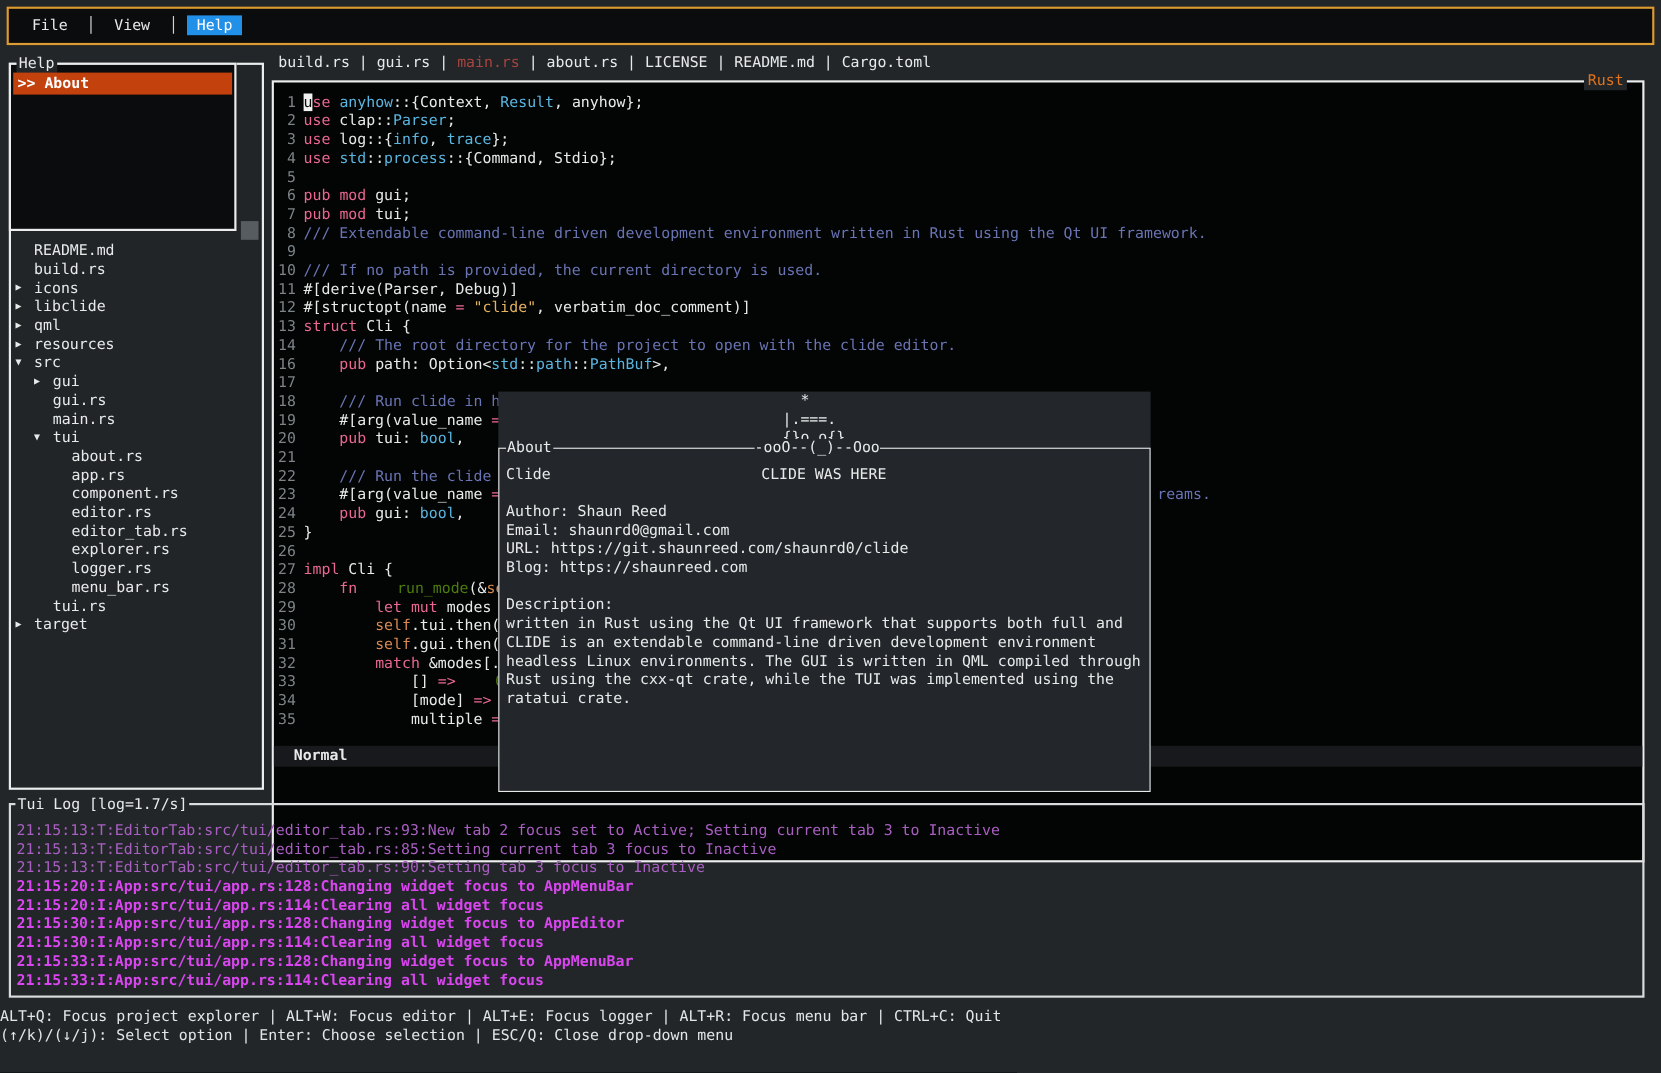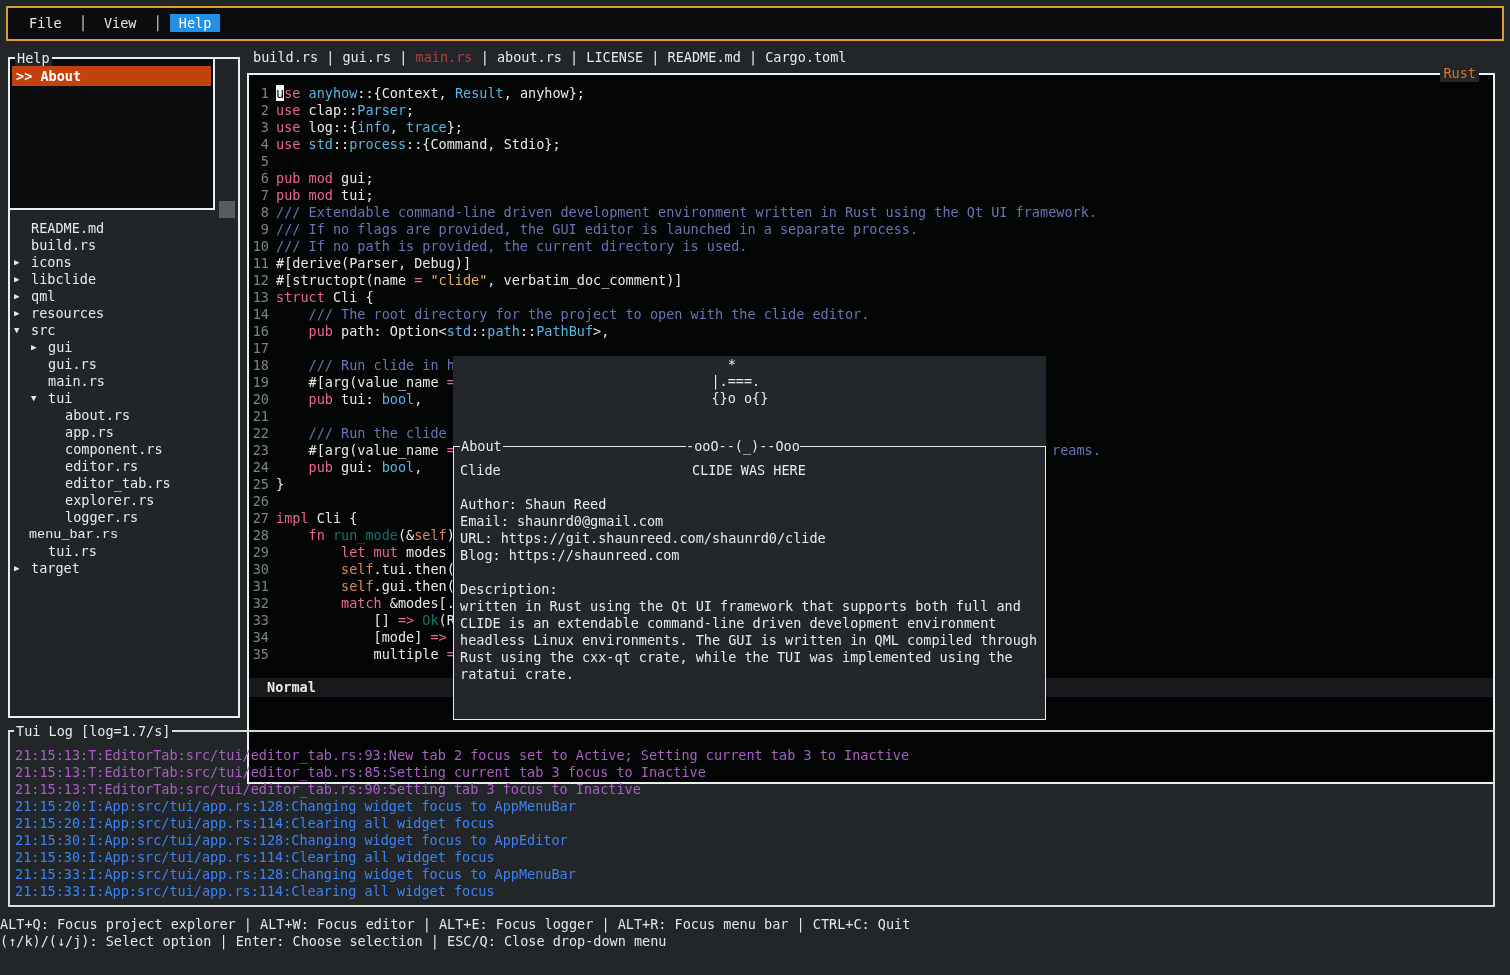--- a/index.html
+++ b/index.html
@@ -16,54 +16,54 @@
   .tab.active{color:#a84440;}
   
   .editor{position:absolute;left:247px;top:73px;width:1248px;height:711px;border:2px solid #eceeee;
     background:#030404;box-sizing:border-box;}
   .langbadge{position:absolute;top:-10px;right:14px;color:#e0731d;background:#222629;padding:0 3px;}
   .code{position:absolute;left:0;top:10px;right:0;}
   .crow{display:flex;height:17px;}
   .lineno{width:20px;flex:none;text-align:right;color:#7c8488;}
   .ctext{white-space:pre;margin-left:7px;}
   .c-kw{color:#ea6790;} .c-ty{color:#5ab6e0;} .c-cm{color:#6974b3;} .c-str{color:#e3b35f;}
-  .c-fn{color:#0f766e;} .c-slf{color:#d98a52;} .c-tx{color:#e8eaea;}
+  .c-fn{color:#4d7c0f;margin-left:28px;} .c-slf{color:#d98a52;} .c-tx{color:#e8eaea;}
   .c-cur{background:#f2f2f2;color:#0a0a0a;}
   .tail22{position:absolute;left:803px;top:367px;color:#6974b3;white-space:pre;}
   .statusbar{position:absolute;left:0;right:0;top:603px;height:19px;line-height:19px;background:#17191c;
     font-weight:bold;padding-left:18px;box-sizing:border-box;}
   
   .explorer{position:absolute;left:8px;top:57px;width:232px;height:661px;border:2px solid #eceeee;
     background:#222528;box-sizing:border-box;}
   .tree{position:absolute;left:0;top:161px;right:0;}
   .trow{display:flex;height:17px;align-items:center;white-space:pre;}
   .arrow{width:17px;flex:none;font-size:9px;text-align:left;padding-left:2px;}
   .thumb{position:absolute;right:3px;top:142px;width:16px;height:17px;background:#565c60;}
   
   .helpbox{position:absolute;left:8px;top:57px;width:207px;height:153px;border:2px solid #eceeee;
     background:#0a0c0e;box-sizing:border-box;z-index:3;}
   .boxtitle{position:absolute;top:-9px;left:5px;background:#222629;padding:0 2px;}
   .selrow{position:absolute;left:2px;right:2px;top:7px;height:20px;line-height:20px;background:#c2410c;
     color:#fff;font-weight:bold;padding-left:4px;}
   
   .popup{position:absolute;left:453px;top:356px;width:593px;height:364px;background:#23272b;z-index:5;}
   .popart{position:absolute;left:234px;top:0;white-space:pre;}
-  .popbox{position:absolute;left:0;top:51px;right:0;bottom:0;border:1.5px solid #e8eaea;box-sizing:border-box;margin-top:39px;}
+  .popbox{position:absolute;left:0;top:51px;right:0;bottom:0;border:1.5px solid #e8eaea;box-sizing:border-box;}
   .poptitle{position:absolute;top:-9px;left:6px;background:#23272b;padding:0 1px;}
   .popfeet{position:absolute;top:-9px;left:232px;background:#23272b;white-space:pre;}
   .poprows{position:absolute;left:0;top:15px;right:0;}
   .prow{position:relative;height:17px;padding-left:6px;white-space:pre;}
   .pmid{position:absolute;left:238px;top:0;}
   
   .logbox{position:absolute;left:8px;top:730px;width:1487px;height:177px;border:2px solid #d9dcdc;
     box-sizing:border-box;}
   .logtitle{position:absolute;top:-9px;left:4px;background:#222629;padding:0 2px;}
   .logrows{position:absolute;left:0;top:15px;right:0;}
   .lrow{height:17px;padding-left:5px;white-space:pre;overflow:hidden;}
-  .lv-trace{color:#a95fc2;} .lv-info{color:#3b82f6;}
+  .lv-trace{color:#a95fc2;} .lv-info{color:#d946ef;font-weight:bold;}
   
   .shortcuts{position:absolute;left:0;right:0;top:916px;color:#e3e6e6;}
   .shortcuts div{height:17px;white-space:pre;}
 </style>
 </head>
 <body>
 
 <div class="screen">
 
   <div class="menubar">
@@ -102,21 +102,20 @@
         <div class="crow">
           <span class="lineno">7</span>
           <span class="ctext"><span class="c-kw">pub</span><span class="c-tx"> </span><span class="c-kw">mod</span><span class="c-tx"> tui;</span></span>
         </div>
         <div class="crow">
           <span class="lineno">8</span>
           <span class="ctext"><span class="c-cm">/// Extendable command-line driven development environment written in Rust using the Qt UI framework.</span></span>
         </div>
         <div class="crow">
           <span class="lineno">9</span>
-          <span class="ctext"><span class="c-cm">/// If no flags are provided, the GUI editor is launched in a separate process.</span></span>
         </div>
         <div class="crow">
           <span class="lineno">10</span>
           <span class="ctext"><span class="c-cm">/// If no path is provided, the current directory is used.</span></span>
         </div>
         <div class="crow">
           <span class="lineno">11</span>
           <span class="ctext"><span class="c-tx">#[derive(Parser, Debug)]</span></span>
         </div>
         <div class="crow">
@@ -231,21 +230,21 @@
         <div class="trow" style="padding-left: 19px;"><span class="arrow"></span><span>gui.rs</span></div>
         <div class="trow" style="padding-left: 19px;"><span class="arrow"></span><span>main.rs</span></div>
         <div class="trow" style="padding-left: 19px;"><span class="arrow">▼</span><span>tui</span></div>
         <div class="trow" style="padding-left: 36px;"><span class="arrow"></span><span>about.rs</span></div>
         <div class="trow" style="padding-left: 36px;"><span class="arrow"></span><span>app.rs</span></div>
         <div class="trow" style="padding-left: 36px;"><span class="arrow"></span><span>component.rs</span></div>
         <div class="trow" style="padding-left: 36px;"><span class="arrow"></span><span>editor.rs</span></div>
         <div class="trow" style="padding-left: 36px;"><span class="arrow"></span><span>editor_tab.rs</span></div>
         <div class="trow" style="padding-left: 36px;"><span class="arrow"></span><span>explorer.rs</span></div>
         <div class="trow" style="padding-left: 36px; align-items: flex-end;"><span class="arrow"></span><span>logger.rs</span></div>
-        <div class="trow" style=" font-family: Liberation Mono, monospace;"><span class="arrow"></span><span>menu_bar.rs</span></div>
+        <div class="trow" style="padding-left: 36px;"><span class="arrow"></span><span>menu_bar.rs</span></div>
         <div class="trow" style="padding-left: 19px;"><span class="arrow"></span><span>tui.rs</span></div>
         <div class="trow" style="padding-left: 2px;"><span class="arrow">▶</span><span>target</span></div>
       </div>
     <div class="thumb"></div>
   </div>
 
   <div class="helpbox">
     <span class="boxtitle">Help</span>
     <div class="selrow">&gt;&gt; About</div>
   </div>

